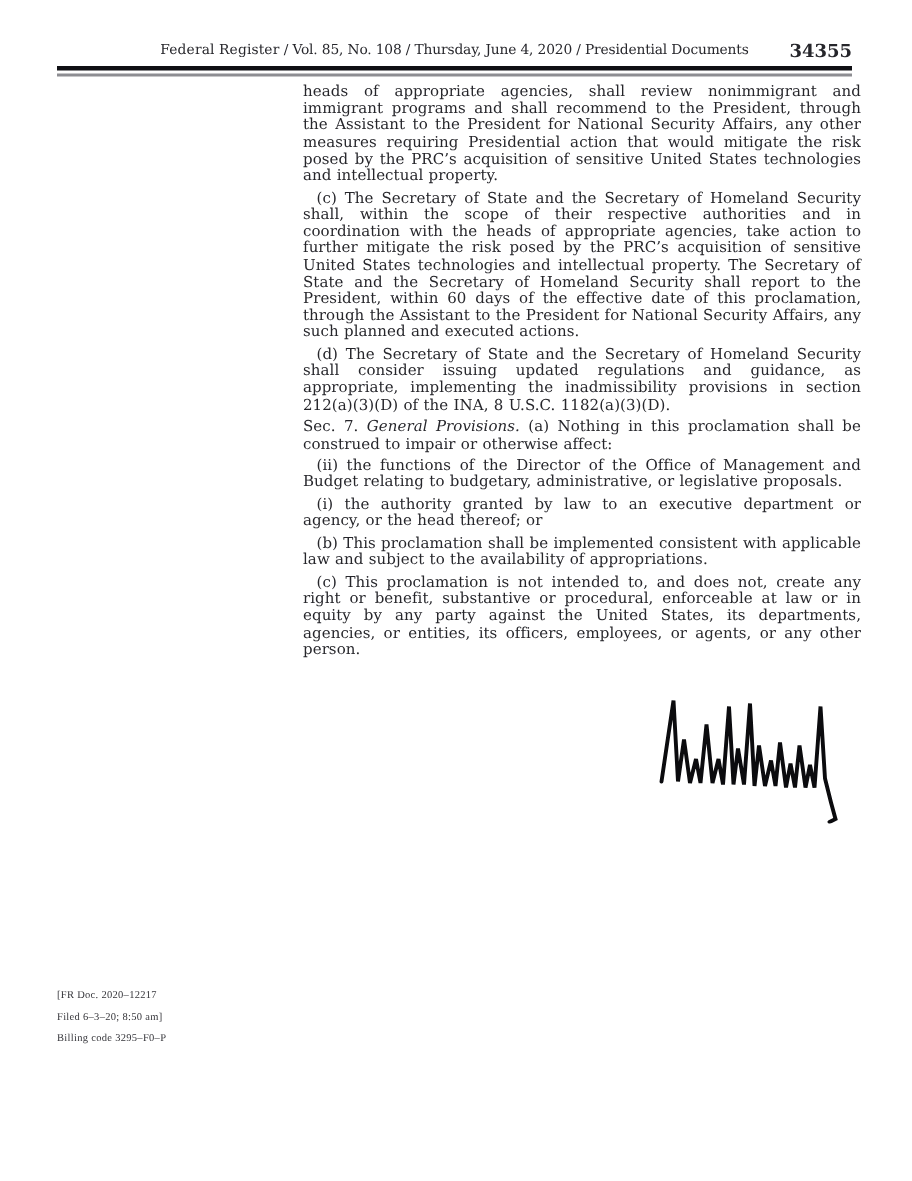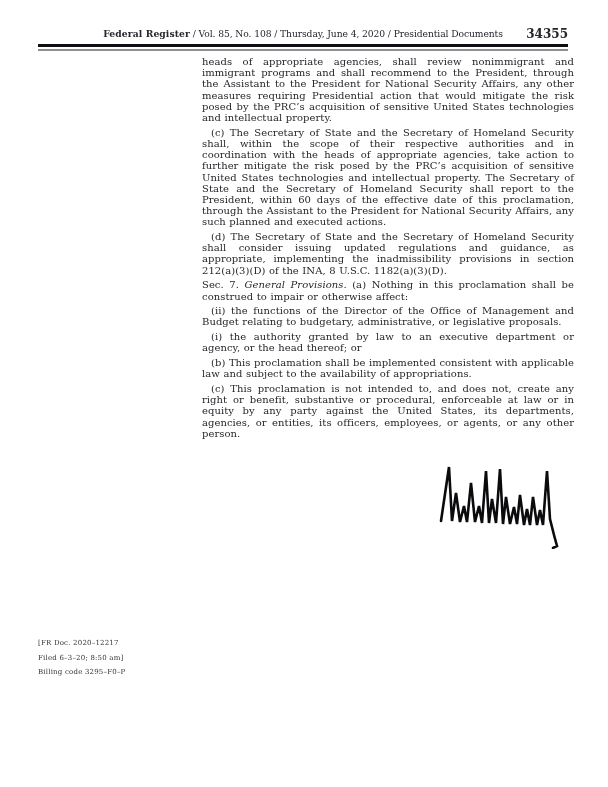--- a/index.html
+++ b/index.html
@@ -7,21 +7,21 @@
     position:relative;
     width:608px;height:787px;
     background:#ffffff;
     font-family:"DejaVu Serif","Liberation Serif",serif;
     color:#26262b;
     overflow:hidden;
   }
   
   .hdr{position:absolute;left:38px;right:40px;top:28px;}
   .hdr-line{position:relative;text-align:center;font-size:9.2px;line-height:12px;white-space:nowrap;}
-  .hdr-journal{font-weight:bold;letter-spacing:.1px;}
+  .hdr-journal{font-weight:normal;letter-spacing:.1px;}
   .hdr-issue{letter-spacing:-0.1px;text-align:center;}
   .hdr-folio{position:absolute;right:0;top:0;font-weight:bold;font-size:12px;}
   .rule-thick{margin-top:4px;height:3px;background:#101014;}
   .rule-thin{margin-top:2px;height:1.5px;background:#8d8d92;}
   
   .body-col{
     position:absolute;left:202px;top:56px;width:372px;
     font-size:10px;line-height:11.2px;
     text-align:justify;
     letter-spacing:.05px;word-spacing:.3px;
@@ -29,23 +29,24 @@
   .body-col p{margin:0 0 3.5px 0;}
   .indent{text-indent:9px;}
   .noindent{text-indent:0;}
   .sec7{margin-top:1.5px !important;}
   .bold{font-weight:normal;}
   .italic{font-style:italic;}
   
   .signature{position:absolute;left:436px;top:461px;width:130px;height:88px;}
   
   .docfooter{
-    position:absolute;left:38px;top:636px;
+    position:absolute;left:38px;top:656px;
     font-size:7px;line-height:14.5px;color:#35353a;
     letter-spacing:.2px;
+    font-family:Liberation Serif, serif;
   }
 </style>
 </head>
 <body>
 
 <div class="page">
 
   <div class="hdr">
     <div class="hdr-line">
       <span class="hdr-journal">Federal Register</span><span class="hdr-issue"> / Vol. 85, No. 108 / Thursday, June 4, 2020 / Presidential Documents</span>

